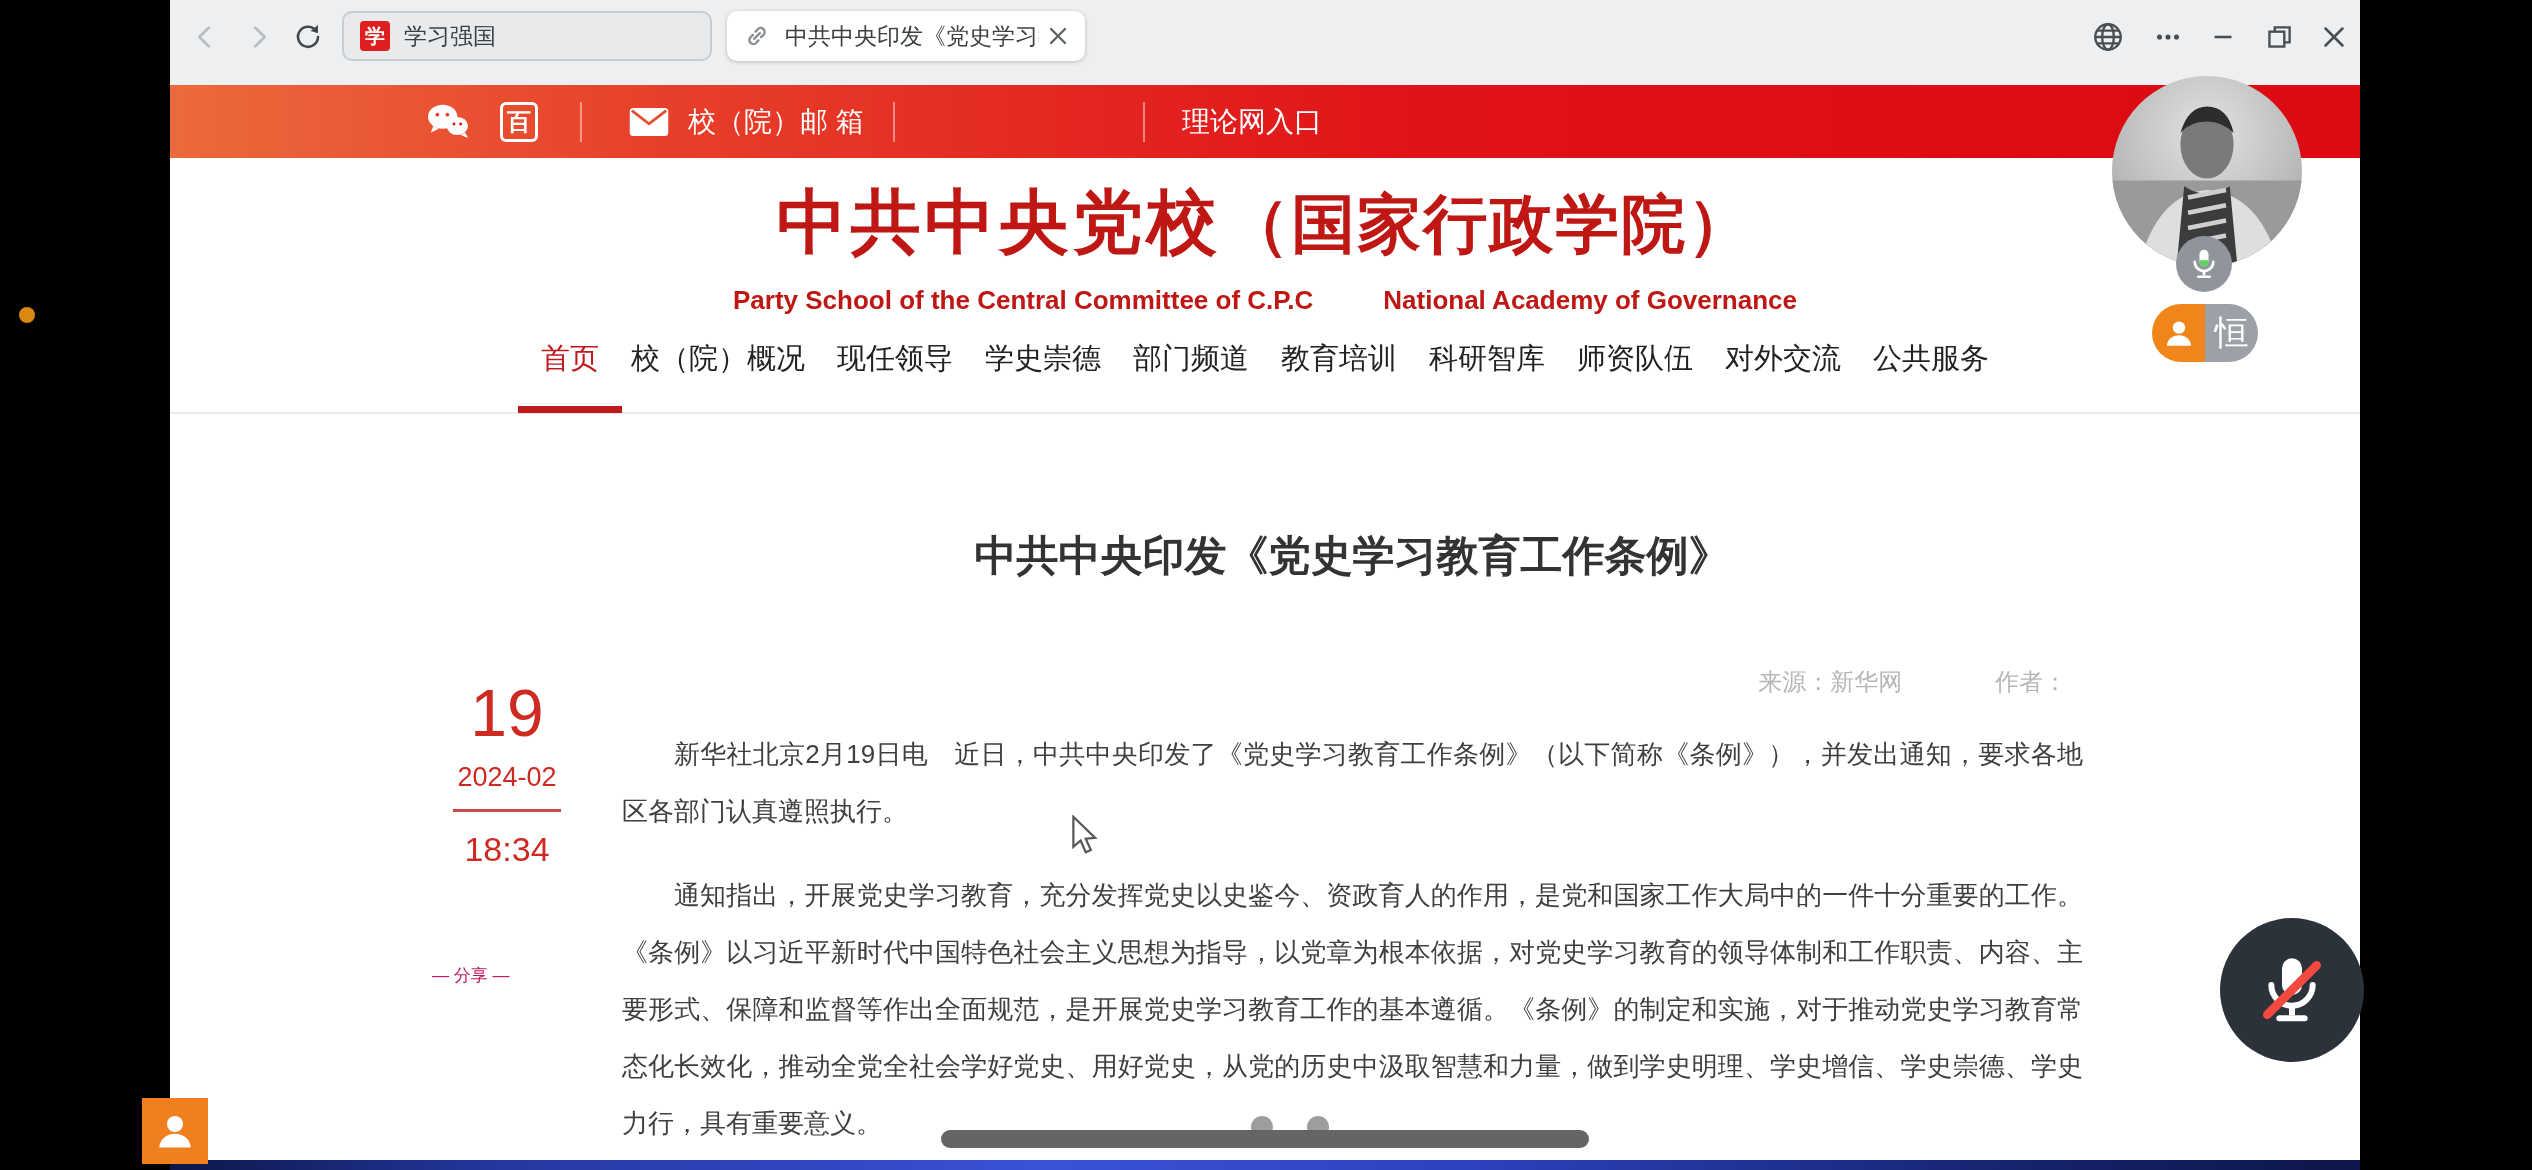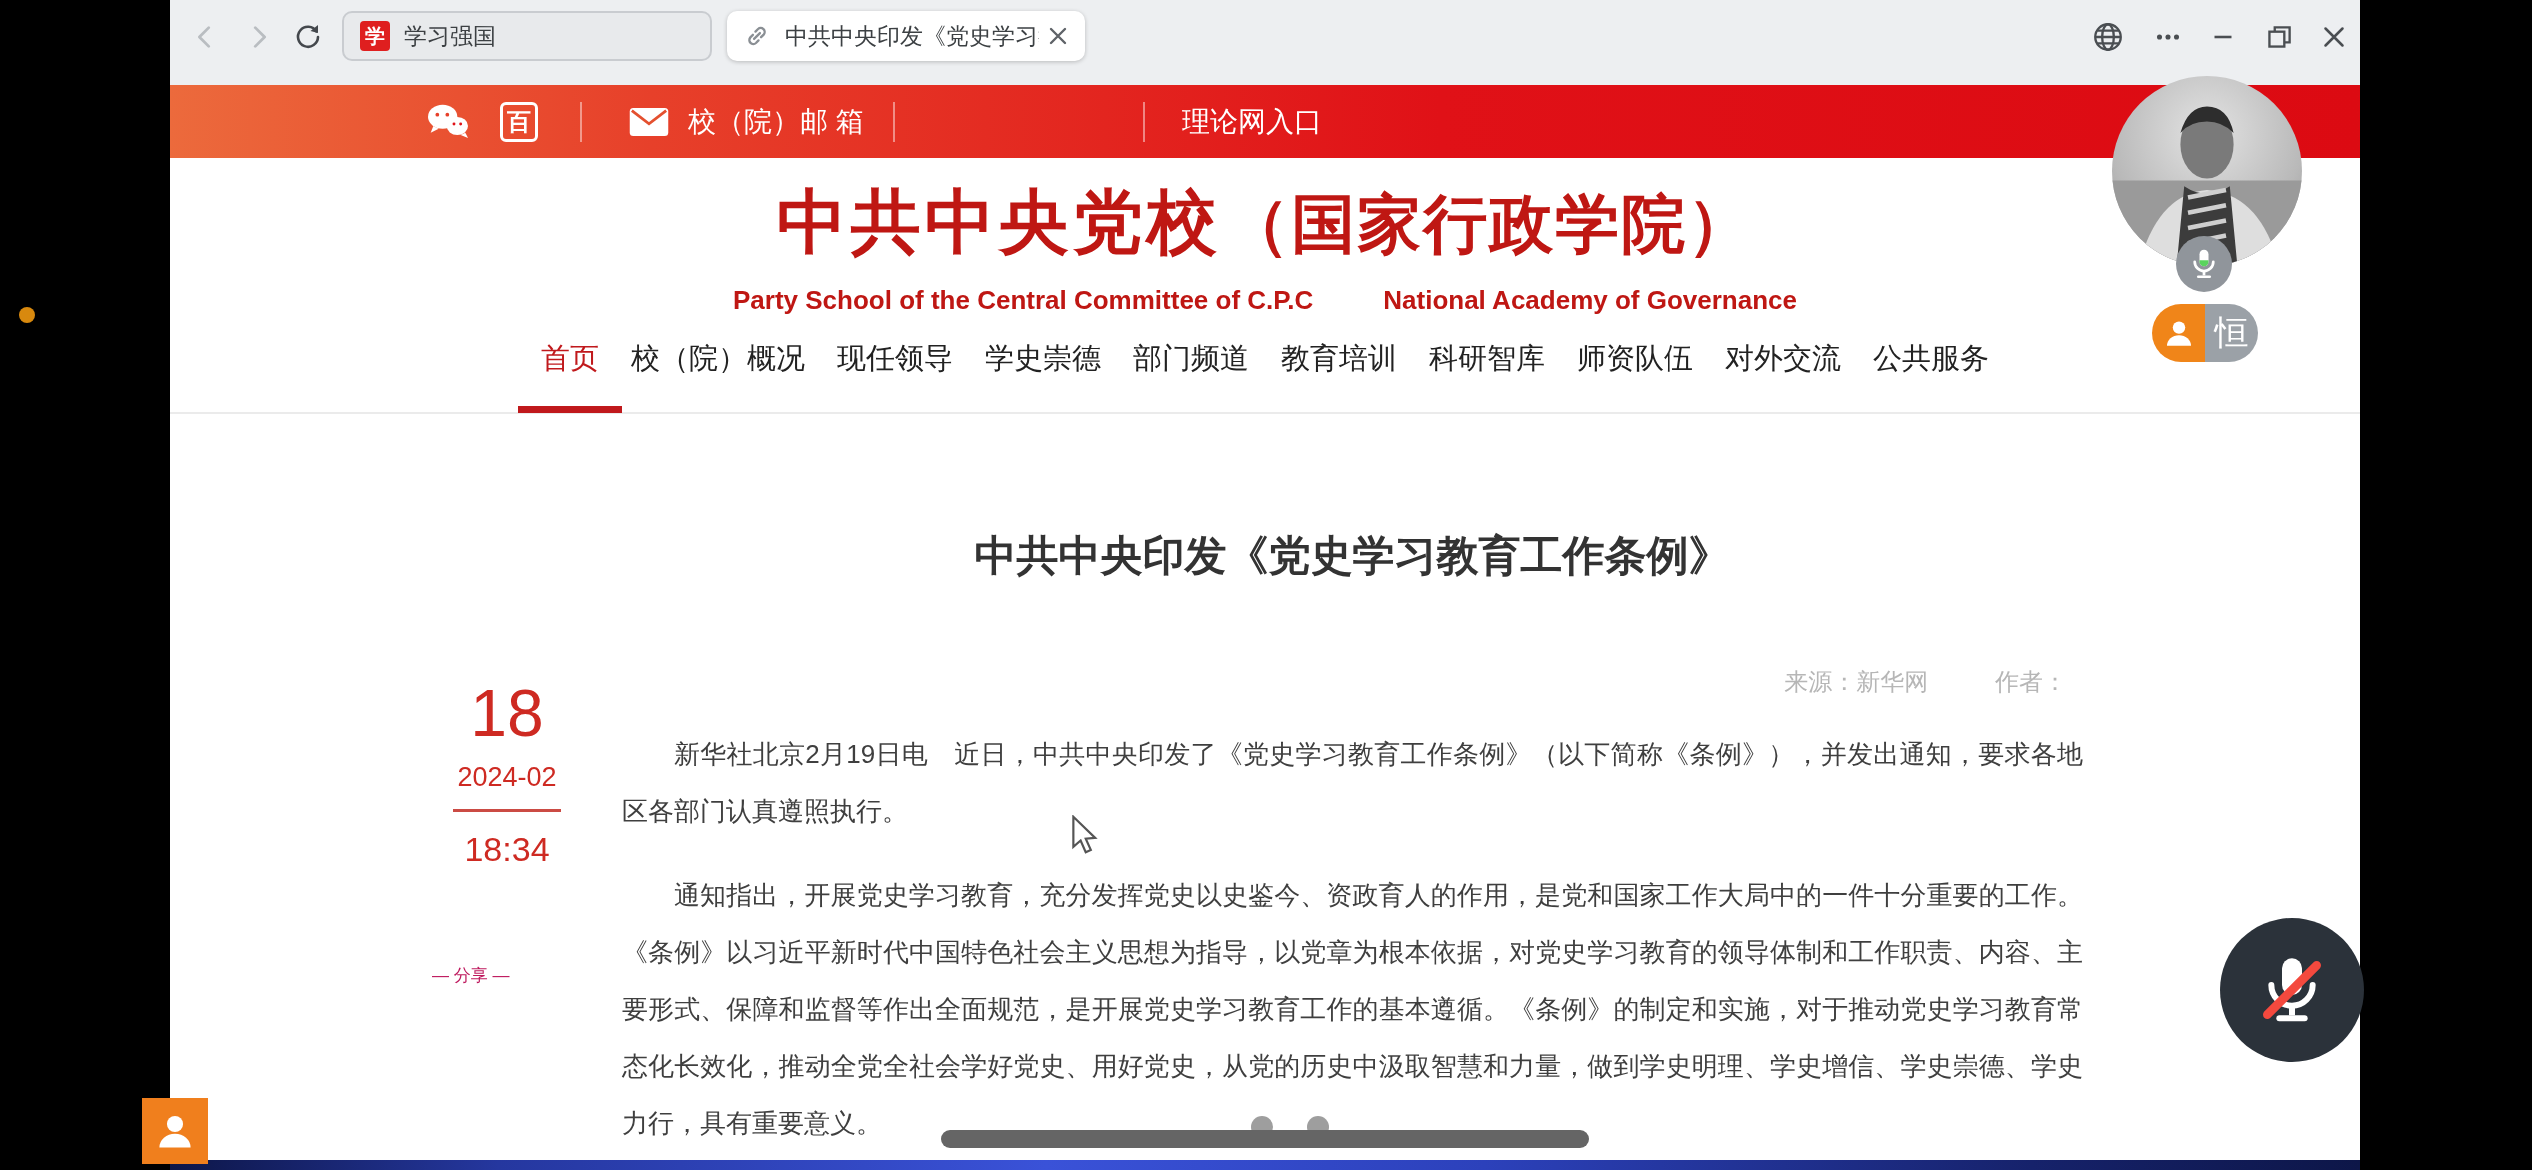--- a/index.html
+++ b/index.html
@@ -44,21 +44,21 @@
   .mainnav ul{list-style:none;margin:0;padding:24px 0 0 0;display:flex;justify-content:center;gap:32px;}
   .mainnav li{position:relative;font-size:29px;color:#222;padding-bottom:40px;cursor:pointer;white-space:nowrap;}
   .mainnav li.active{color:#c0191c;}
   .mainnav li.active::after{content:"";position:absolute;left:50%;transform:translateX(-50%);bottom:6px;
                             width:104px;height:7px;background:#c0191c;}
 
   
   .art-title{position:absolute;left:452px;top:500px;width:1461px;text-align:center;
              font-size:42px;font-weight:bold;color:#333;}
   .art-meta{position:absolute;right:293px;top:666px;font-size:24px;color:#b6b6b6;}
-  .art-meta span{margin-left:60px;}
+  .art-meta span{margin-left:86px;}
   .art-meta span:first-child{margin-left:0;}
   .dateblock{position:absolute;left:262px;top:680px;width:150px;text-align:center;color:#ce2a22;}
   .d-day{font-size:66px;line-height:66px;}
   .d-month{font-size:27px;margin-top:16px;}
   .d-rule{width:108px;margin:16px auto 0;border:none;border-top:3px solid #cb4b44;}
   .d-time{font-size:34px;margin-top:18px;}
   .d-share{position:absolute;left:262px;top:964px;width:150px;text-align:left;font-size:17px;color:#be185d;}
   .paras{position:absolute;left:452px;top:726px;width:1461px;}
   .paras p{margin:0 0 27px 0;font-size:26px;line-height:57px;color:#3f3f3f;text-align:justify;text-indent:2em;}
   .paras p:last-child{margin-bottom:0;}
@@ -220,21 +220,21 @@
     </div>
 
     <h1 class="art-title">中共中央印发《党史学习教育工作条例》</h1>
 
     <div class="art-meta">
       <span>来源：新华网</span>
       <span>作者：</span>
     </div>
 
     <div class="dateblock">
-      <div class="d-day">18</div>
+      <div class="d-day">19</div>
       <div class="d-month">2024-02</div>
       <hr class="d-rule">
       <div class="d-time">18:34</div>
     </div>
     <div class="d-share">— 分享 —</div>
 
     <div class="paras">
       <p>新华社北京2月19日电　近日，中共中央印发了《党史学习教育工作条例》（以下简称《条例》），并发出通知，要求各地区各部门认真遵照执行。</p>
       <p>通知指出，开展党史学习教育，充分发挥党史以史鉴今、资政育人的作用，是党和国家工作大局中的一件十分重要的工作。《条例》以习近平新时代中国特色社会主义思想为指导，以党章为根本依据，对党史学习教育的领导体制和工作职责、内容、主要形式、保障和监督等作出全面规范，是开展党史学习教育工作的基本遵循。《条例》的制定和实施，对于推动党史学习教育常态化长效化，推动全党全社会学好党史、用好党史，从党的历史中汲取智慧和力量，做到学史明理、学史增信、学史崇德、学史力行，具有重要意义。</p>
 

